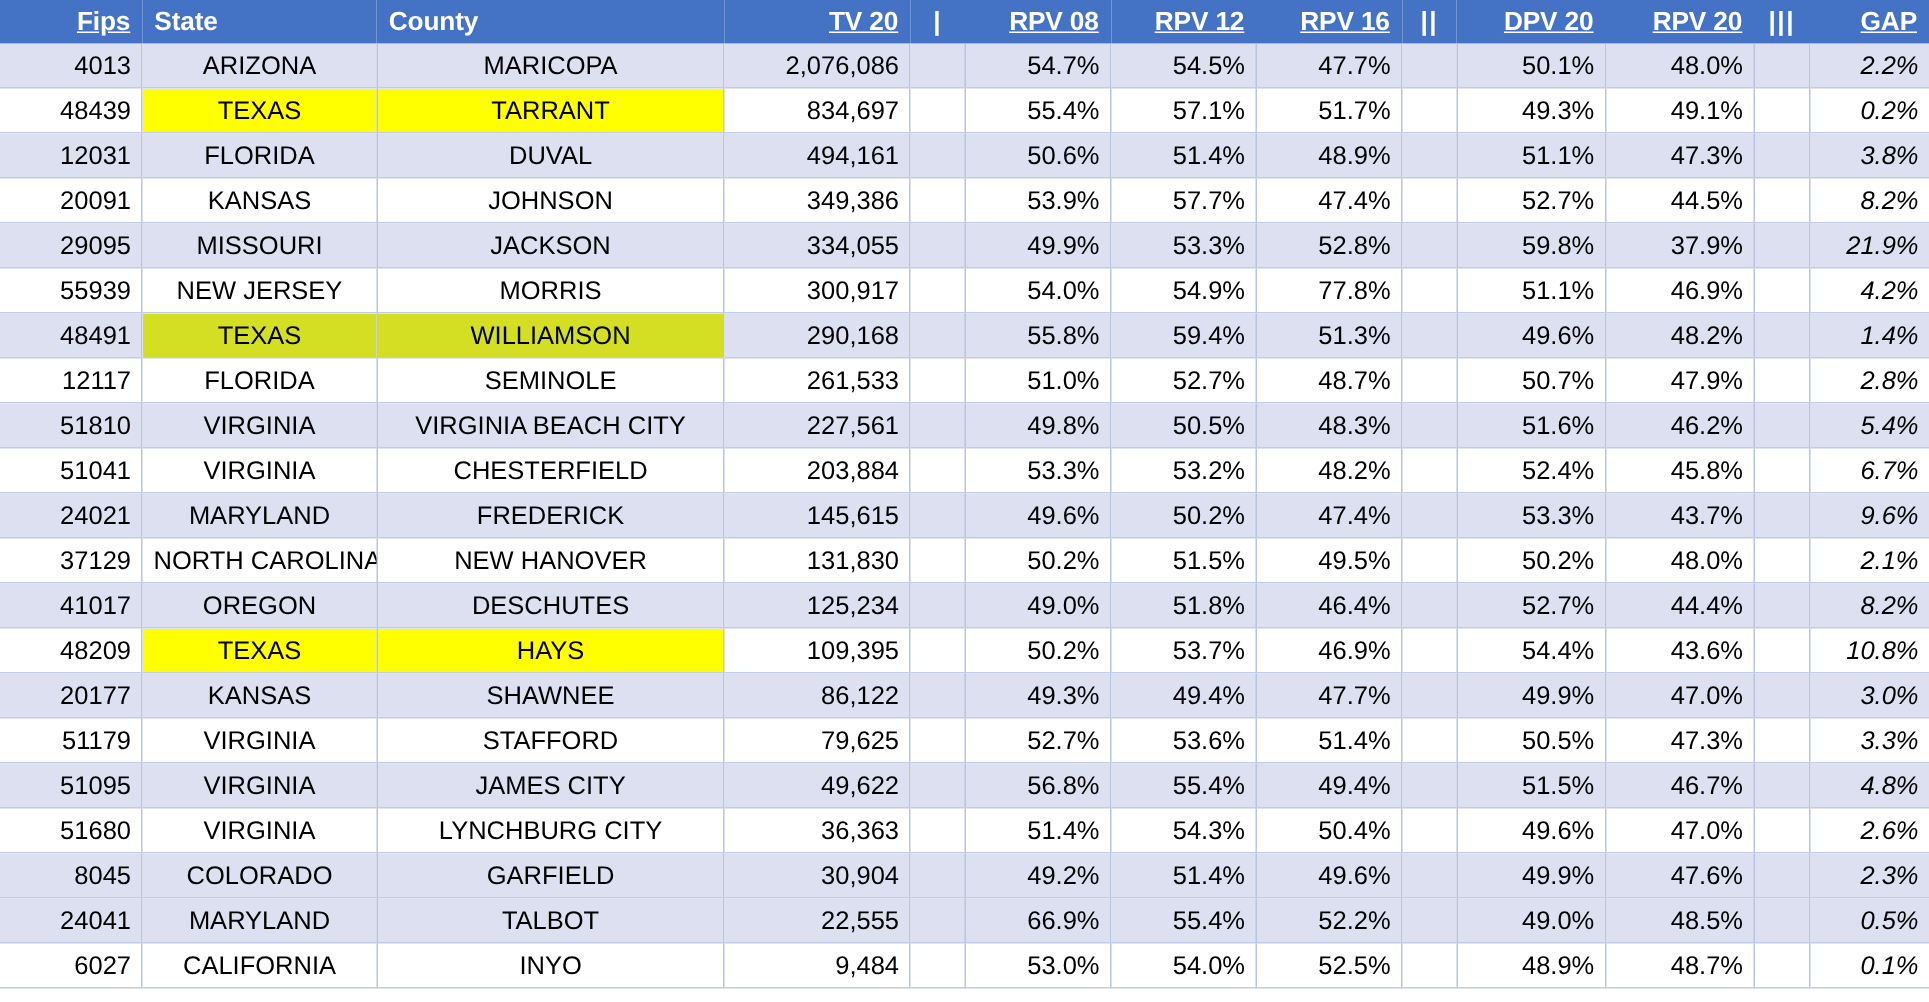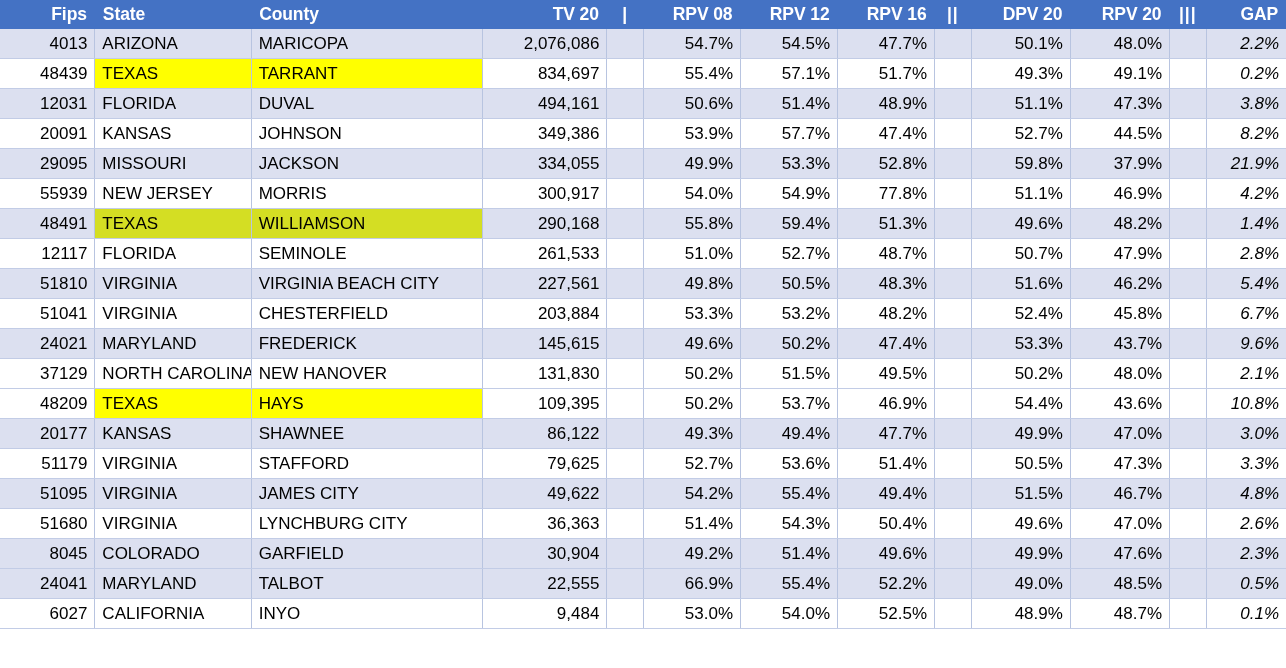--- a/index.html
+++ b/index.html
@@ -39,38 +39,38 @@
     font-size: 17.5px;
     height: 29px;
     line-height: 29px;
     padding: 0 8px;
     text-align: left;
     border: none;
     white-space: nowrap;
     box-sizing: border-box;
     letter-spacing: -0.1px;
   }
-  #grid thead th.num   { text-align: right; }
+  #grid thead th.num   { text-align: right; text-decoration: underline; }
   #grid thead th.sepc  { text-align: center; padding: 0 2px; letter-spacing: 1px;}
 
   #grid tbody td {
     height: 29px;
     line-height: 29px;
     font-size: 17px;
     color: #000000;
     padding: 0 7px;
     border-right: 1px solid #b8c4e0;
     border-bottom: 1px solid #c2cce6;
     white-space: nowrap;
     overflow: hidden;
     box-sizing: border-box;
     background-clip: padding-box;
   }
   #grid tbody td.num { text-align: right; }
-  #grid tbody td.txt { text-align: left; }
+  #grid tbody td.txt { text-align: center; }
   #grid tbody td.sepc { border-right: 1px solid #b8c4e0; }
   #grid tbody td.last { border-right: none; font-style: italic; }
 
   #grid tbody tr.alt td { background: #DCE0F0; }
   #grid tbody tr.plain td { background: #FFFFFF; }
 
   
   #grid tbody td.hl-yellow { background: #FFFF00 !important; }
   #grid tbody td.hl-olive  { background: #D4DE23 !important; }
 </style>
@@ -284,20 +284,35 @@
         <td class="sepc"></td>
         <td class="num">50.2%</td>
         <td class="num">51.5%</td>
         <td class="num">49.5%</td>
         <td class="sepc"></td>
         <td class="num">50.2%</td>
         <td class="num">48.0%</td>
         <td class="sepc"></td>
         <td class="num last">2.1%</td>
       </tr>
+      <tr class="alt">
+        <td class="num">41017</td>
+        <td class="txt">OREGON</td>
+        <td class="txt">DESCHUTES</td>
+        <td class="num">125,234</td>
+        <td class="sepc"></td>
+        <td class="num">49.0%</td>
+        <td class="num">51.8%</td>
+        <td class="num">46.4%</td>
+        <td class="sepc"></td>
+        <td class="num">52.7%</td>
+        <td class="num">44.4%</td>
+        <td class="sepc"></td>
+        <td class="num last">8.2%</td>
+      </tr>
       <tr class="plain">
         <td class="num">48209</td>
         <td class="txt hl-yellow">TEXAS</td>
         <td class="txt hl-yellow">HAYS</td>
         <td class="num">109,395</td>
         <td class="sepc"></td>
         <td class="num">50.2%</td>
         <td class="num">53.7%</td>
         <td class="num">46.9%</td>
         <td class="sepc"></td>
@@ -335,21 +350,21 @@
         <td class="num">47.3%</td>
         <td class="sepc"></td>
         <td class="num last">3.3%</td>
       </tr>
       <tr class="alt">
         <td class="num">51095</td>
         <td class="txt">VIRGINIA</td>
         <td class="txt">JAMES CITY</td>
         <td class="num">49,622</td>
         <td class="sepc"></td>
-        <td class="num">54.2%</td>
+        <td class="num">56.8%</td>
         <td class="num">55.4%</td>
         <td class="num">49.4%</td>
         <td class="sepc"></td>
         <td class="num">51.5%</td>
         <td class="num">46.7%</td>
         <td class="sepc"></td>
         <td class="num last">4.8%</td>
       </tr>
       <tr class="plain">
         <td class="num">51680</td>

